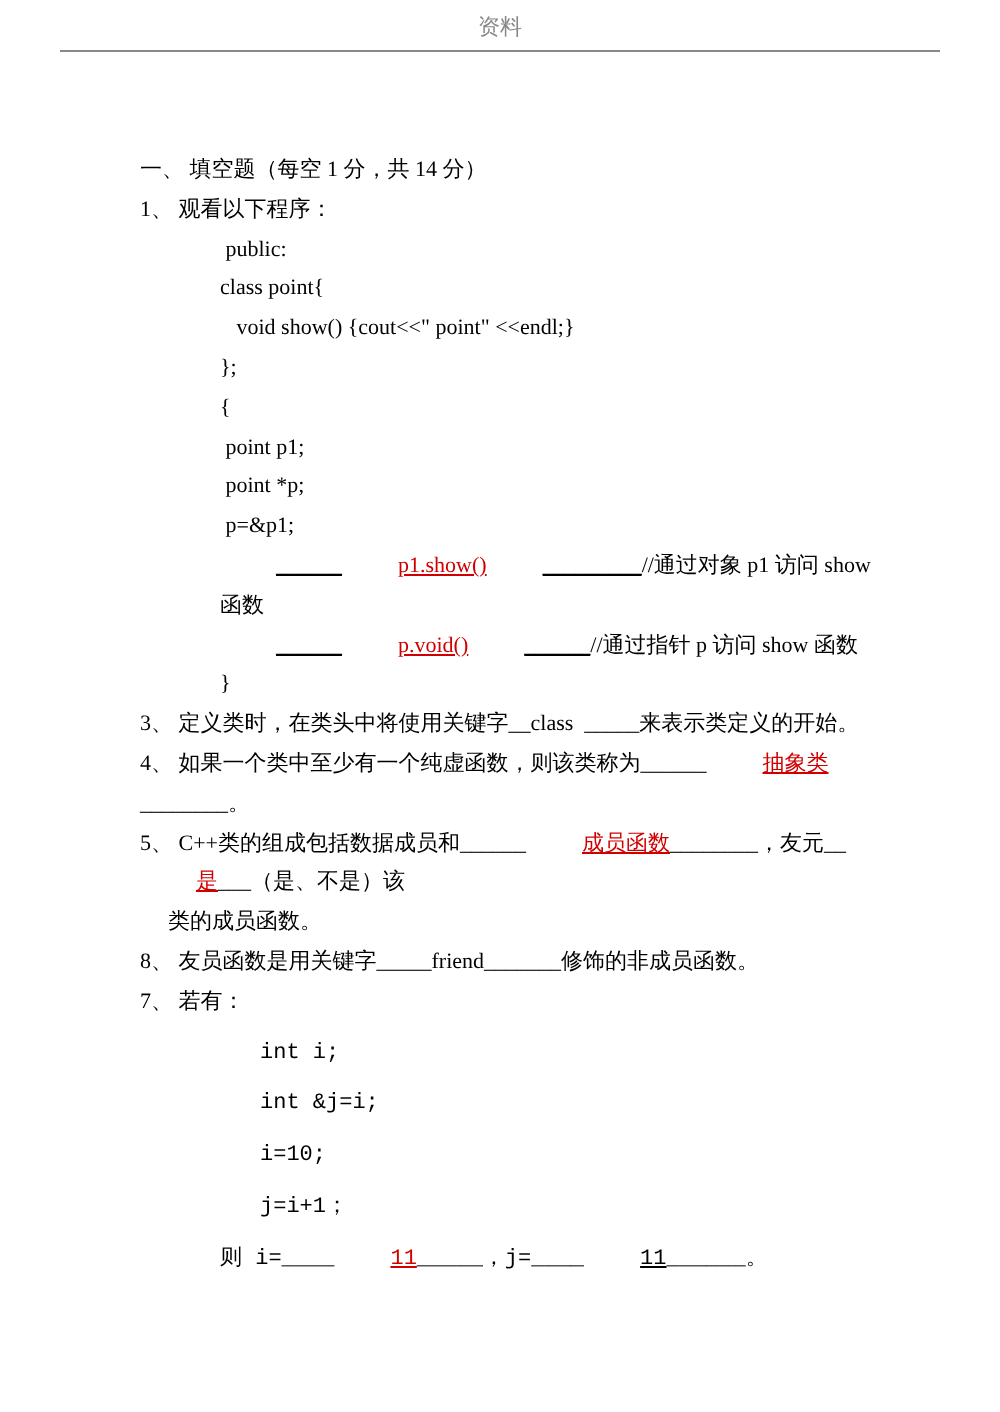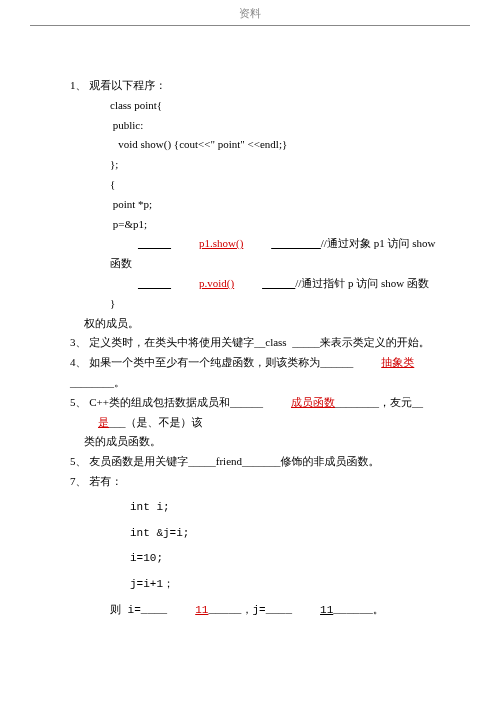--- a/index.html
+++ b/index.html
@@ -42,46 +42,47 @@
 </head>
 <body>
 
 <div class="page">
 
   <div class="header-title">资料</div>
   <div class="header-rule"></div>
 
   <div class="content">
 
+    <div class="line">一、 填空题（每空 1 分，共 14 分）</div>
 
     <div class="line">1、 观看以下程序：</div>
+    <div class="indent2 line"> public:</div>
     <div class="indent2 line">class point{</div>
-    <div class="indent2 line"> public:</div>
     <div class="indent2 line">   void show() {cout&lt;&lt;" point" &lt;&lt;endl;}</div>
     <div class="indent2 line">};</div>
     <div class="indent2 line">{</div>
+    <div class="indent2 line"> point p1;</div>
     <div class="indent2 line"> point *p;</div>
     <div class="indent2 line"> p=&amp;p1;</div>
 
     <div class="indent2 line"><span class="u">______</span><span class="red u">p1.show()</span><span class="u">_________</span><span>//通过对象 p1 访问 show 函数</span></div>
 
     <div class="indent2 line"><span class="u">______</span><span class="red u">p.void()</span><span class="u">______</span><span>//通过指针 p 访问 show 函数</span></div>
 
     <div class="indent2 line">}</div>
 
-    <div class="indent1 line">权的成员。</div>
 
     <div class="line">3、 定义类时，在类头中将使用关键字__class  _____来表示类定义的开始。</div>
 
     <div class="line"><span>4、 如果一个类中至少有一个纯虚函数，则该类称为______</span><span class="red u">抽象类</span><span>________。</span></div>
 
     <div class="line"><span>5、 C++类的组成包括数据成员和______</span><span class="red u">成员函数</span><span>________，友元__</span><span class="red u">是</span><span>___（是、不是）该</span></div>
     <div class="indent1 line">类的成员函数。</div>
 
-    <div class="line">5、 友员函数是用关键字_____friend_______修饰的非成员函数。</div>
+    <div class="line">8、 友员函数是用关键字_____friend_______修饰的非成员函数。</div>
 
     <div class="line">7、 若有：</div>
     <div class="indent4 line gap-top">int i;</div>
     <div class="indent4 line gap-top">int &amp;j=i;</div>
     <div class="indent4 line gap-top">i=10;</div>
     <div class="indent4 line gap-top">j=i+1；</div>
     <div class="indent2 line gap-top"><span>则 i=____</span><span class="red u">11</span><span>_____，j=____</span><span class="u">11</span><span>______。</span></div>
 
     <div style="height:14px"></div>
 

